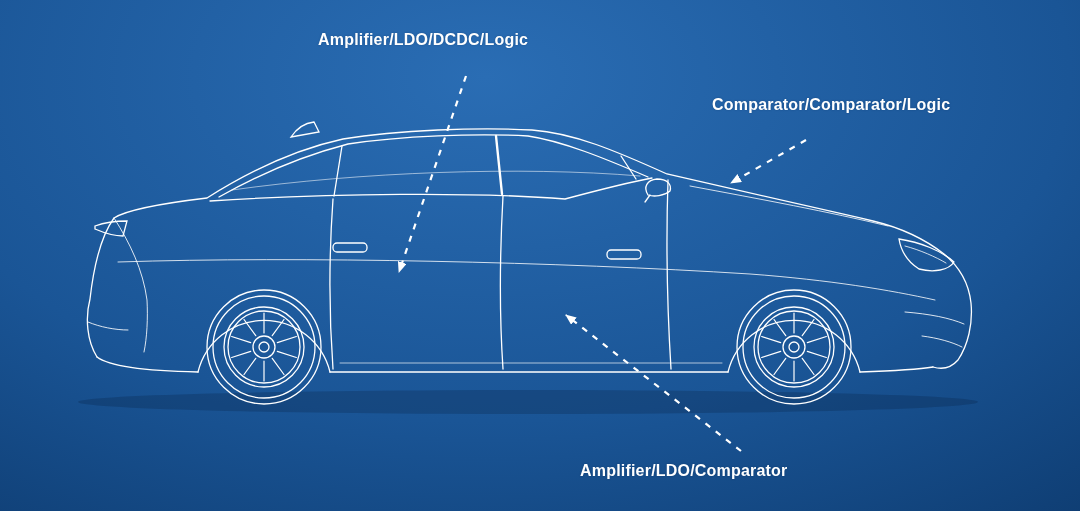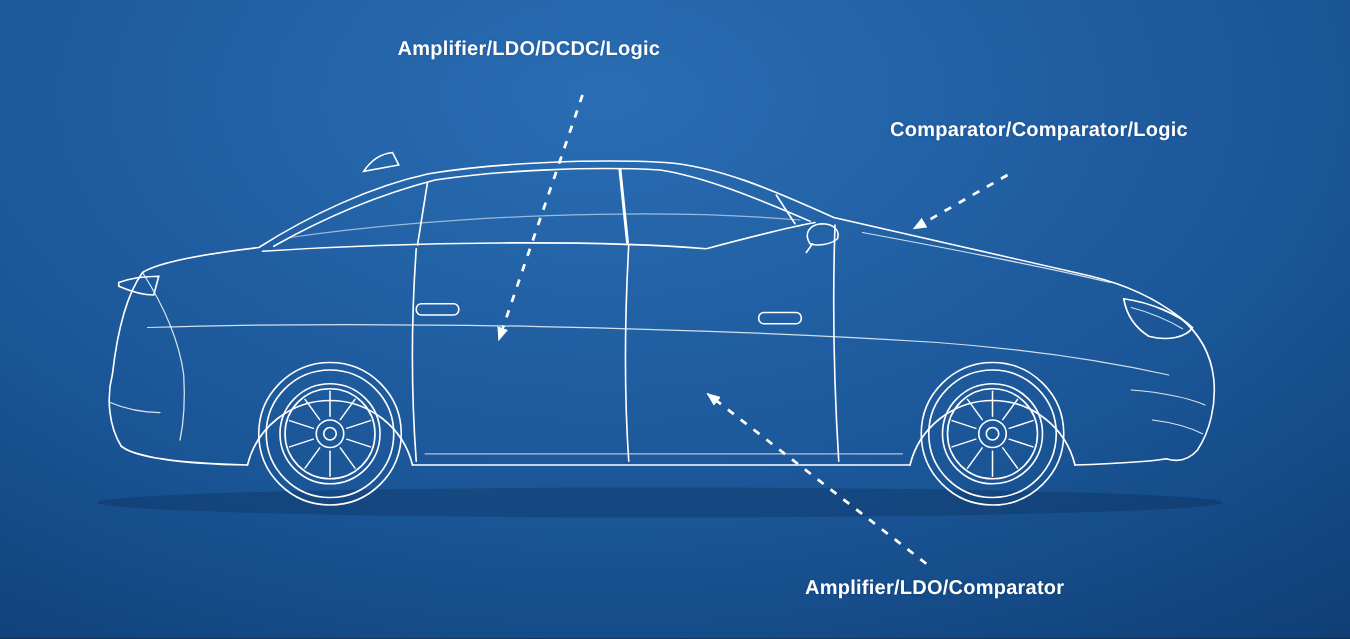--- a/index.html
+++ b/index.html
@@ -35,21 +35,21 @@
     position:absolute;
     color:var(--text);
     font-size:16px;
     font-weight:700;
     letter-spacing:0.2px;
     white-space:nowrap;
     text-shadow:0 0 2px rgba(8,40,80,.35);
   }
   .callout.top{left:318px;top:31px;}
   .callout.right{left:712px;top:96px;}
-  .callout.bottom{left:644px;top:462px;text-align:right;}
+  .callout.bottom{left:580px;top:462px;text-align:right;}
 </style>
 </head>
 <body>
 
 <div class="stage">
 
   <svg viewBox="0 0 1080 511" aria-hidden="true">
     <defs>
       <marker id="ah" markerWidth="12" markerHeight="12" refX="10" refY="4.5" orient="auto" markerUnits="userSpaceOnUse">
         <polygon points="0 0, 11 4.5, 0 9" fill="#ffffff"></polygon>

